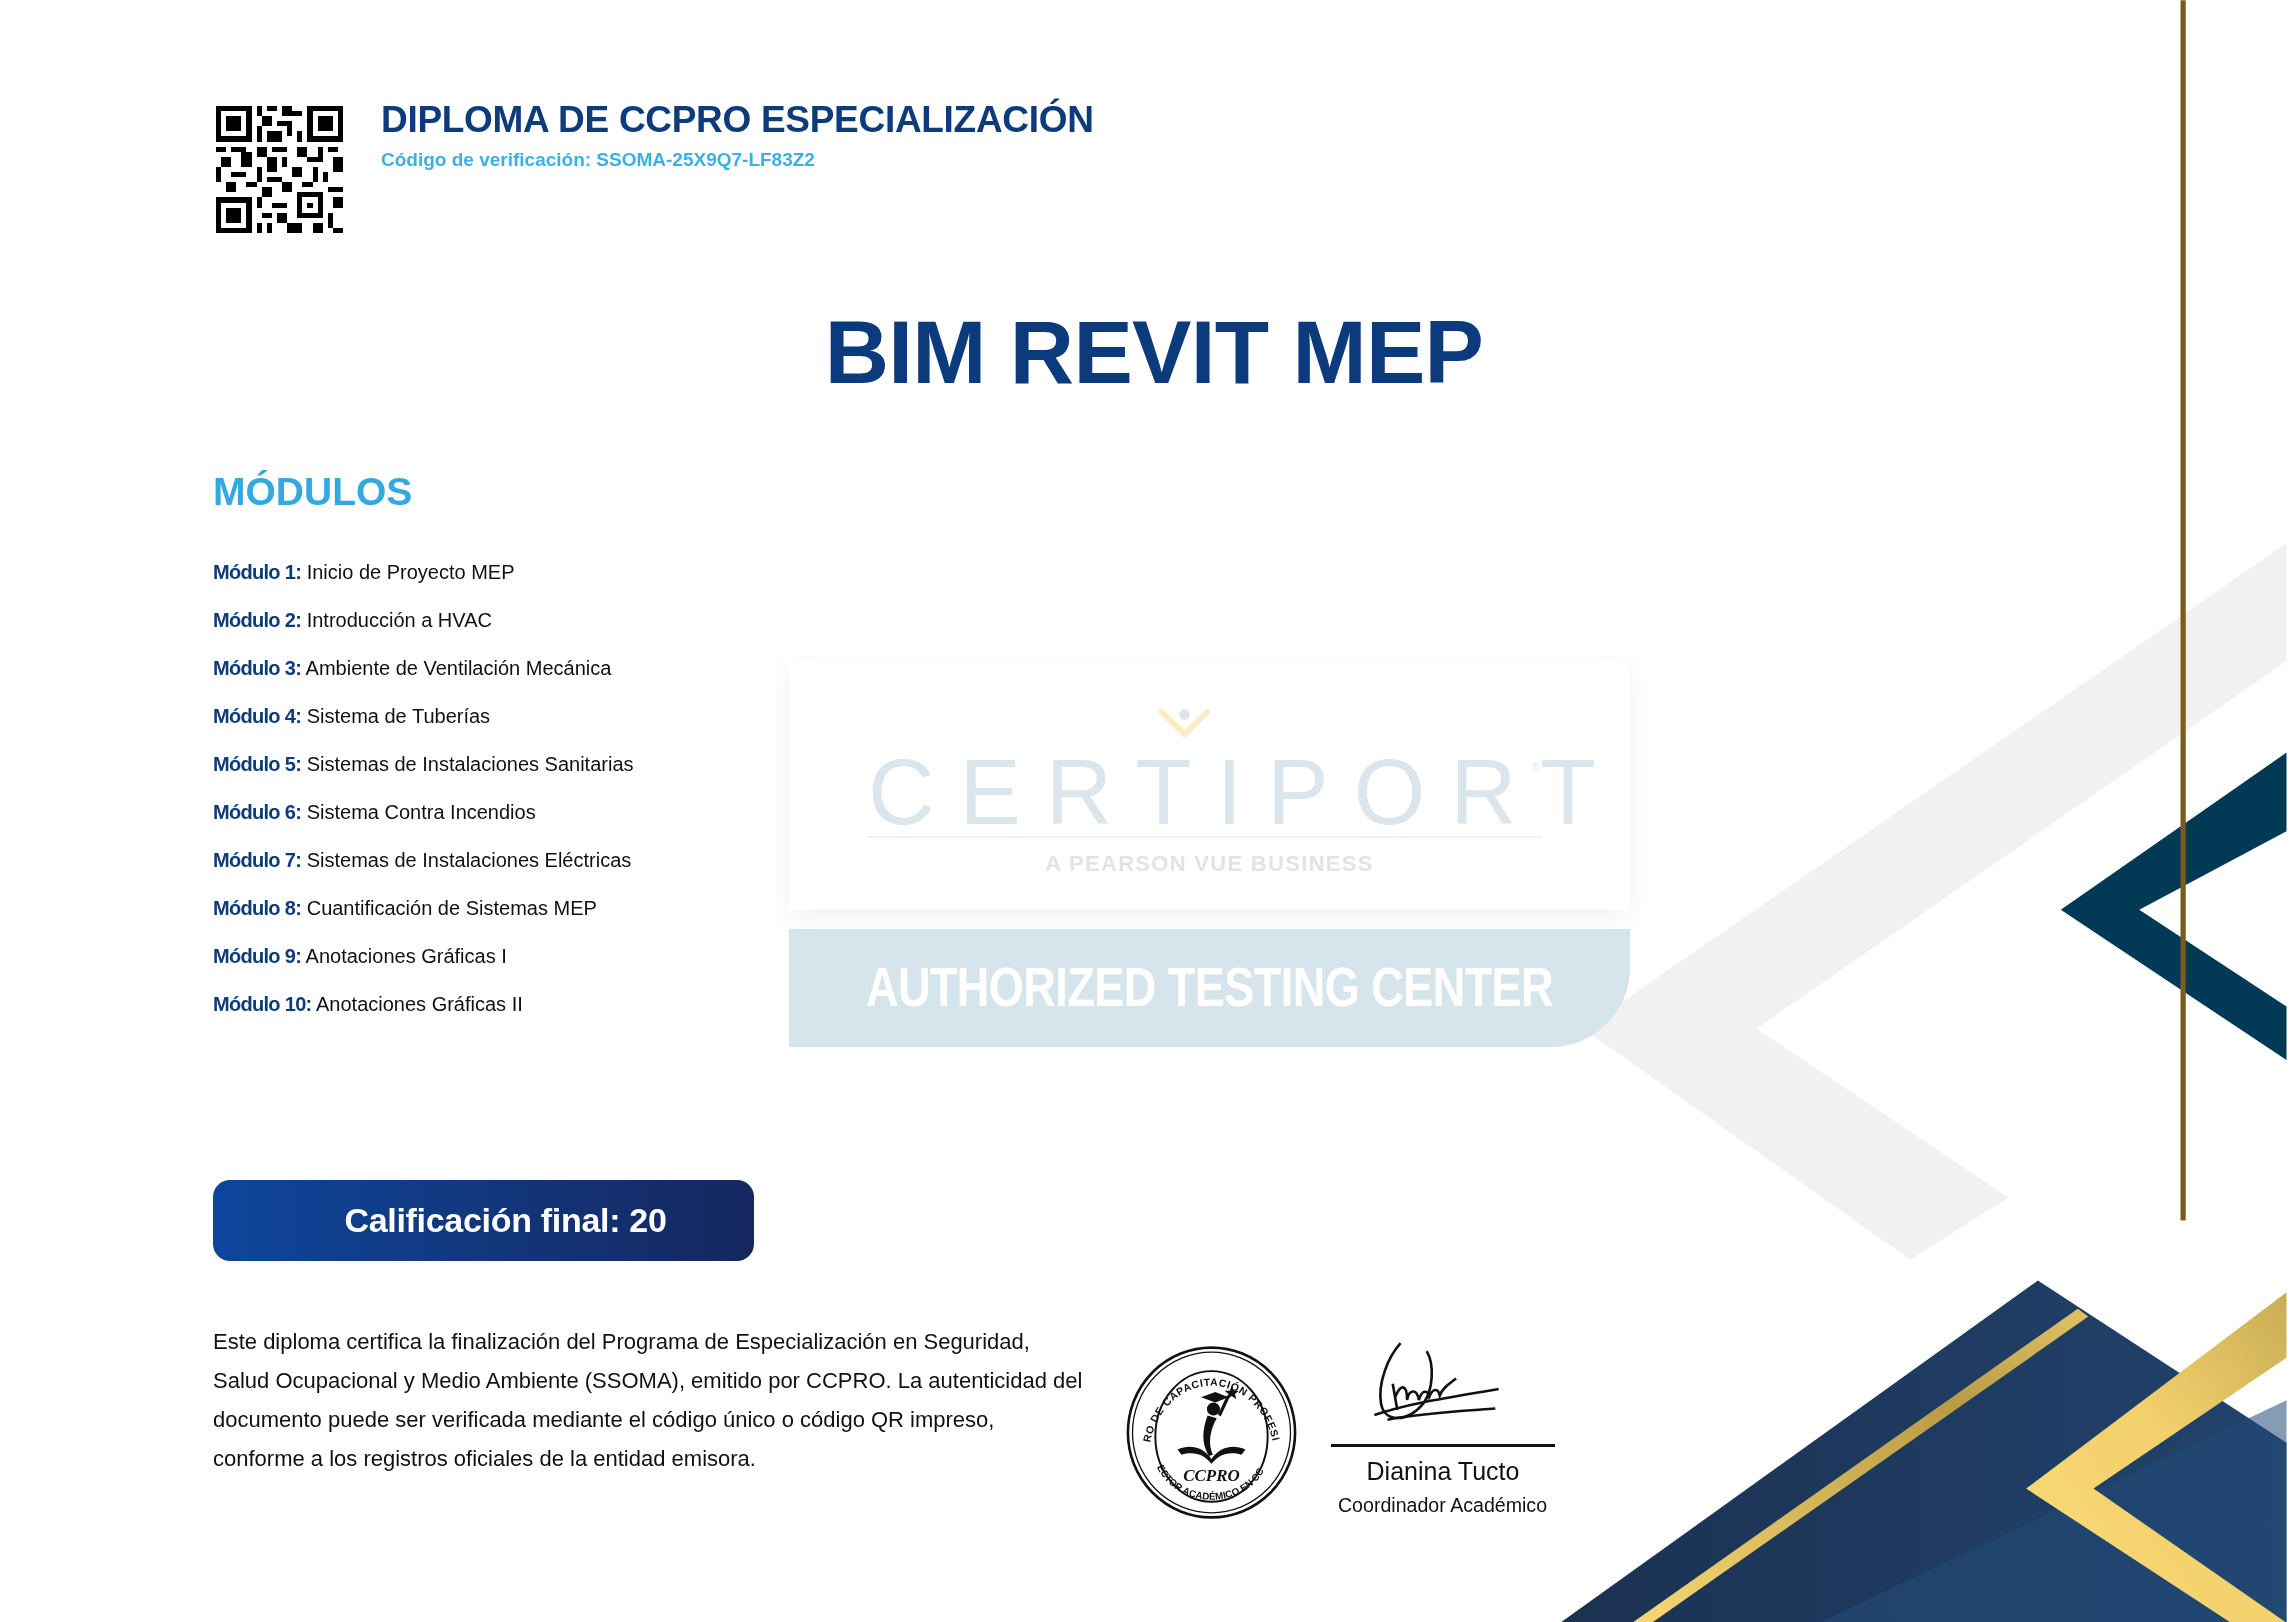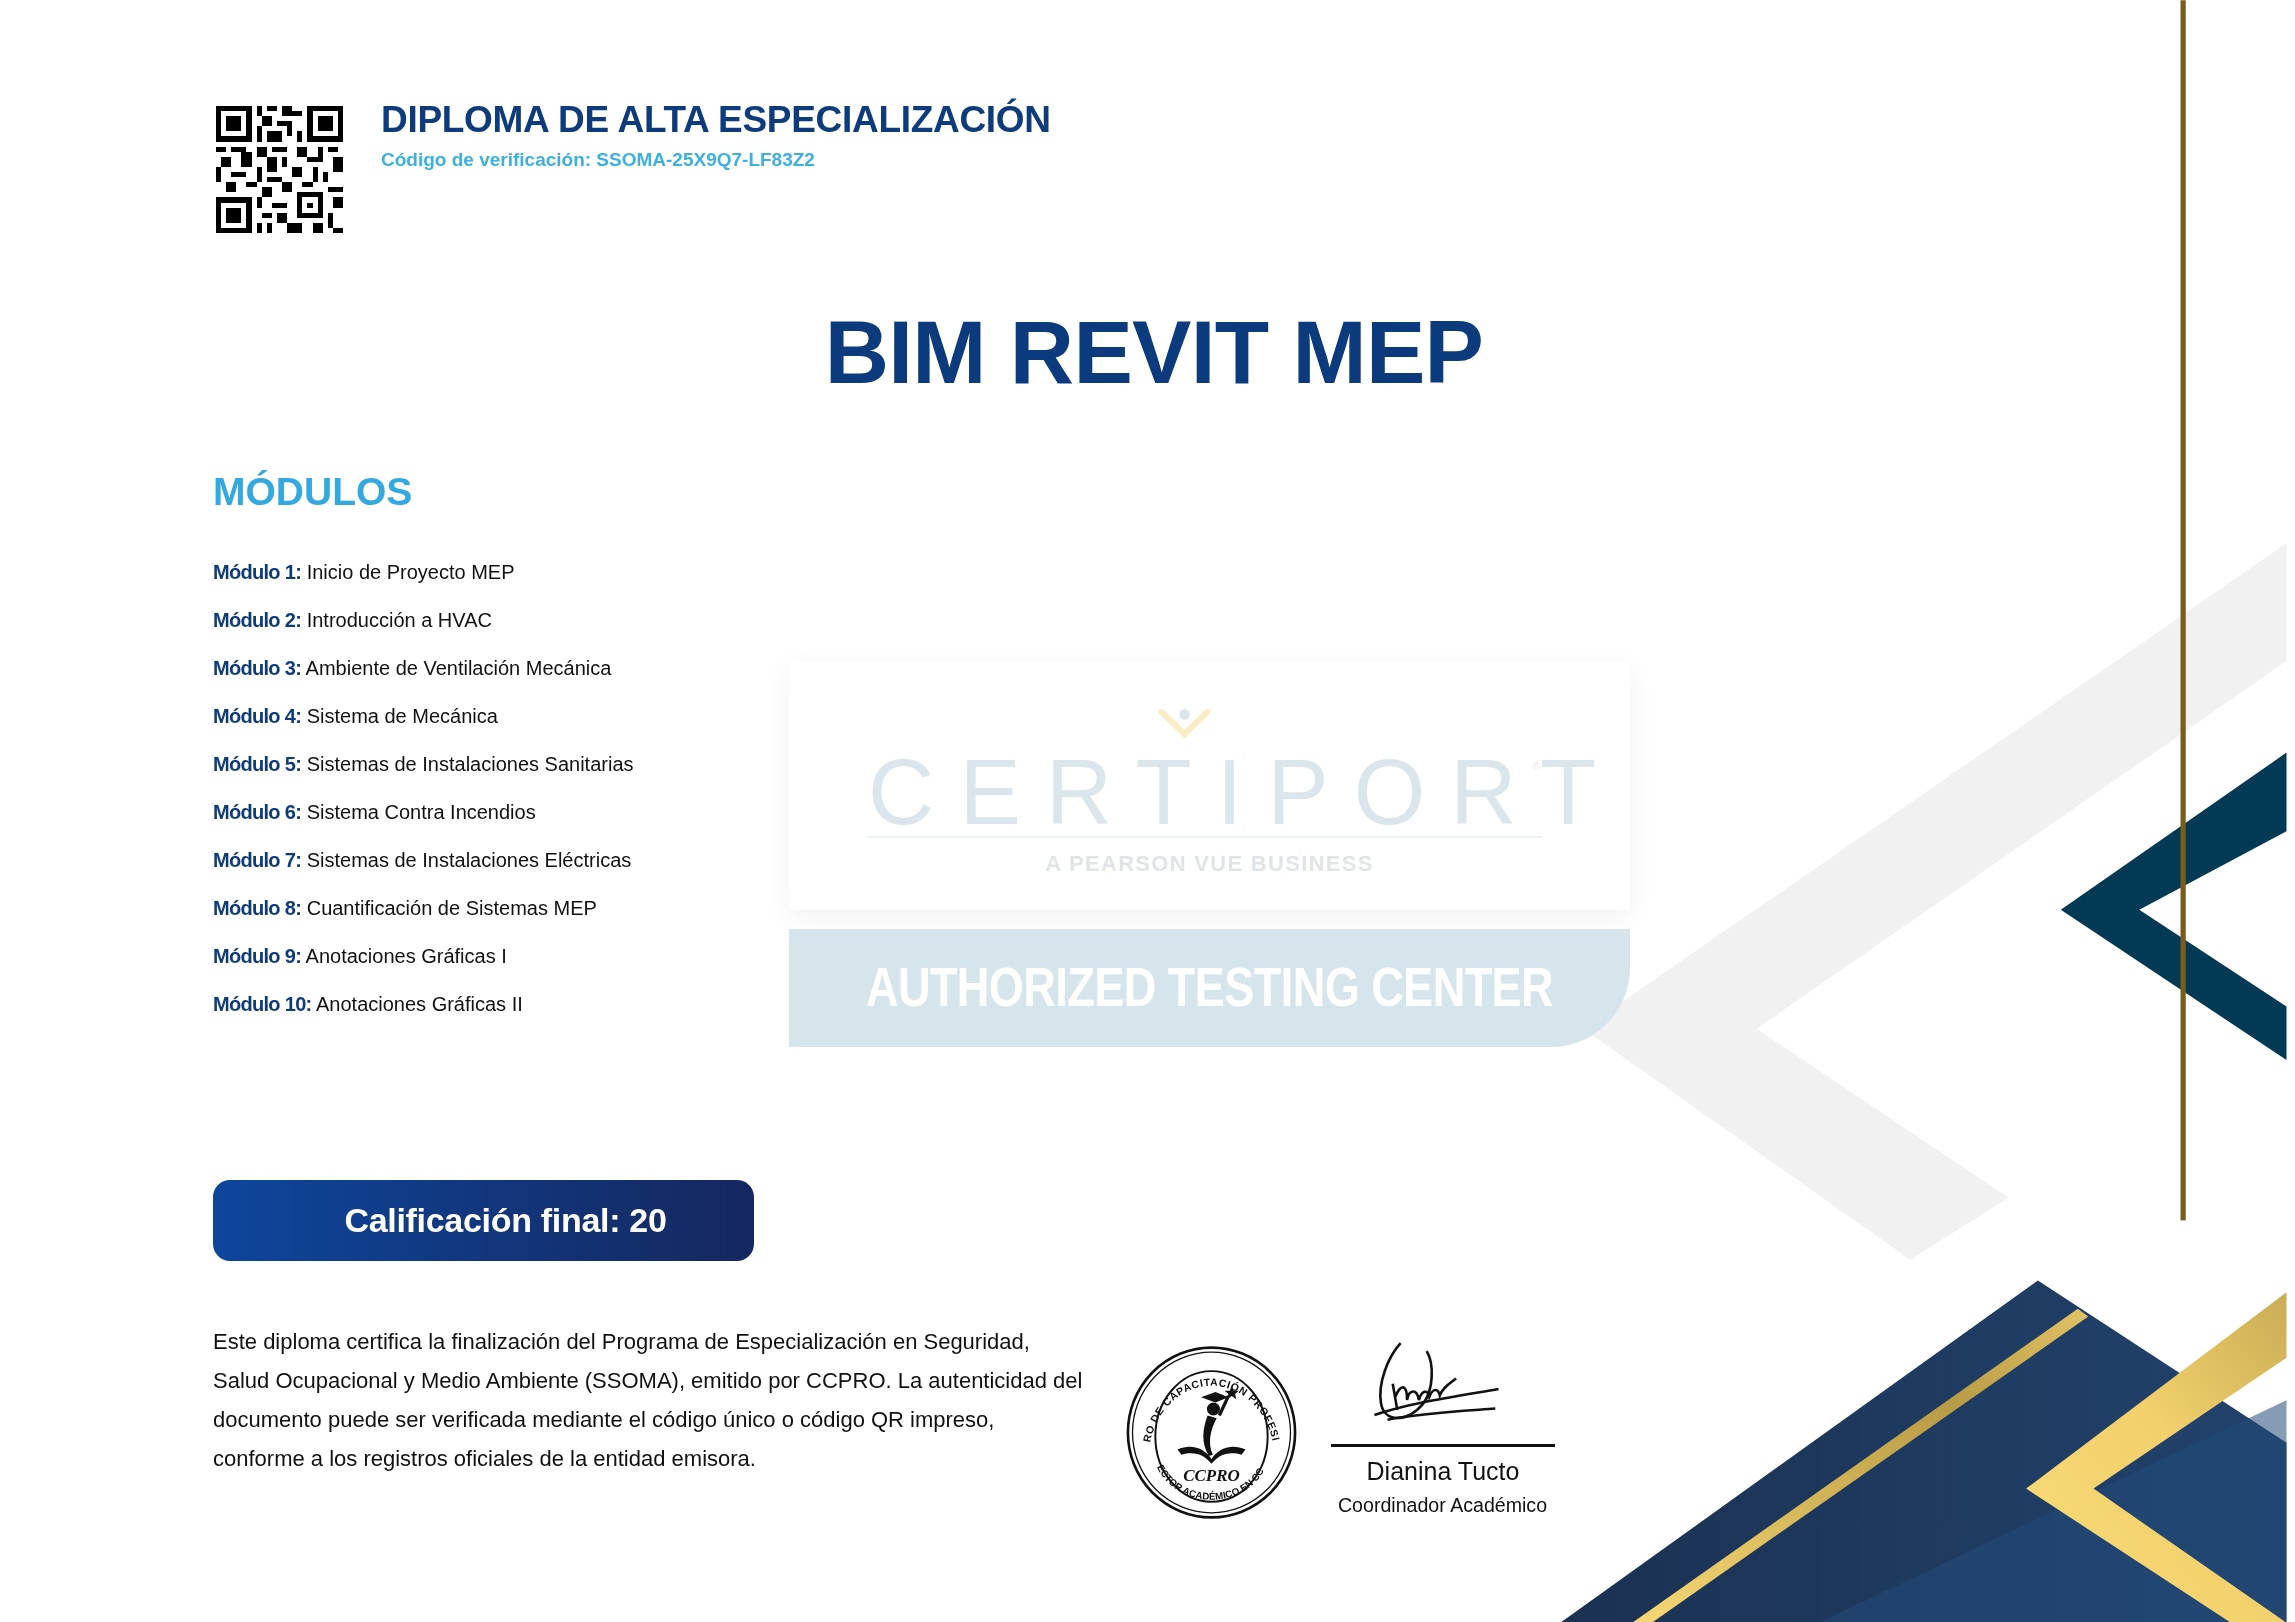--- a/index.html
+++ b/index.html
@@ -150,21 +150,21 @@
       <rect x="8" y="23" width="1" height="2"></rect>
       <rect x="10" y="23" width="1" height="2"></rect>
       <rect x="14" y="23" width="3" height="2"></rect>
       <rect x="19" y="23" width="2" height="2"></rect>
       <rect x="23" y="24" width="2" height="1"></rect>
   </g>
   <rect x="17" y="18" width="3" height="3" fill="#fff"></rect>
     <rect x="18" y="19" width="1" height="1" fill="#000"></rect>
 </svg>
 
-<div id="diploma-title" class="abs">DIPLOMA DE ALTA ESPECIALIZACIÓN</div>
+<div id="diploma-title" class="abs">DIPLOMA DE CCPRO ESPECIALIZACIÓN</div>
 <div id="verif" class="abs">Código de verificación: SSOMA-25X9Q7-LF83Z2</div>
 
 <div id="course-title" class="abs">BIM REVIT MEP</div>
 
 <div id="certiport" class="abs">
   <div id="cp-top">
     <svg id="cp-figure" viewBox="0 0 90 90">
       <path d="M10 18 L45 52 L80 18" stroke="#faedc4" stroke-width="9" fill="none" stroke-linecap="round"></path>
       <circle cx="45" cy="22" r="8" fill="#dbe6ec"></circle>
     </svg>
@@ -176,21 +176,21 @@
   <div id="cp-bottom">
     <div id="cp-atc">AUTHORIZED TESTING CENTER</div>
   </div>
 </div>
 
 <div id="modules-heading" class="abs">MÓDULOS</div>
 <div id="modules" class="abs">
   <div class="module"><span class="num">Módulo 1:</span><span class="name"> Inicio de Proyecto MEP</span></div>
   <div class="module"><span class="num">Módulo 2:</span><span class="name"> Introducción a HVAC</span></div>
   <div class="module"><span class="num">Módulo 3:</span><span class="name"> Ambiente de Ventilación Mecánica</span></div>
-  <div class="module"><span class="num">Módulo 4:</span><span class="name"> Sistema de Mecánica</span></div>
+  <div class="module"><span class="num">Módulo 4:</span><span class="name"> Sistema de Tuberías</span></div>
   <div class="module"><span class="num">Módulo 5:</span><span class="name"> Sistemas de Instalaciones Sanitarias</span></div>
   <div class="module"><span class="num">Módulo 6:</span><span class="name"> Sistema Contra Incendios</span></div>
   <div class="module"><span class="num">Módulo 7:</span><span class="name"> Sistemas de Instalaciones Eléctricas</span></div>
   <div class="module"><span class="num">Módulo 8:</span><span class="name"> Cuantificación de Sistemas MEP</span></div>
   <div class="module"><span class="num">Módulo 9:</span><span class="name"> Anotaciones Gráficas I</span></div>
   <div class="module"><span class="num">Módulo 10:</span><span class="name"> Anotaciones Gráficas II</span></div>
 </div>
 
 <div id="grade" class="abs">
   <span>Calificación final: 20</span>

